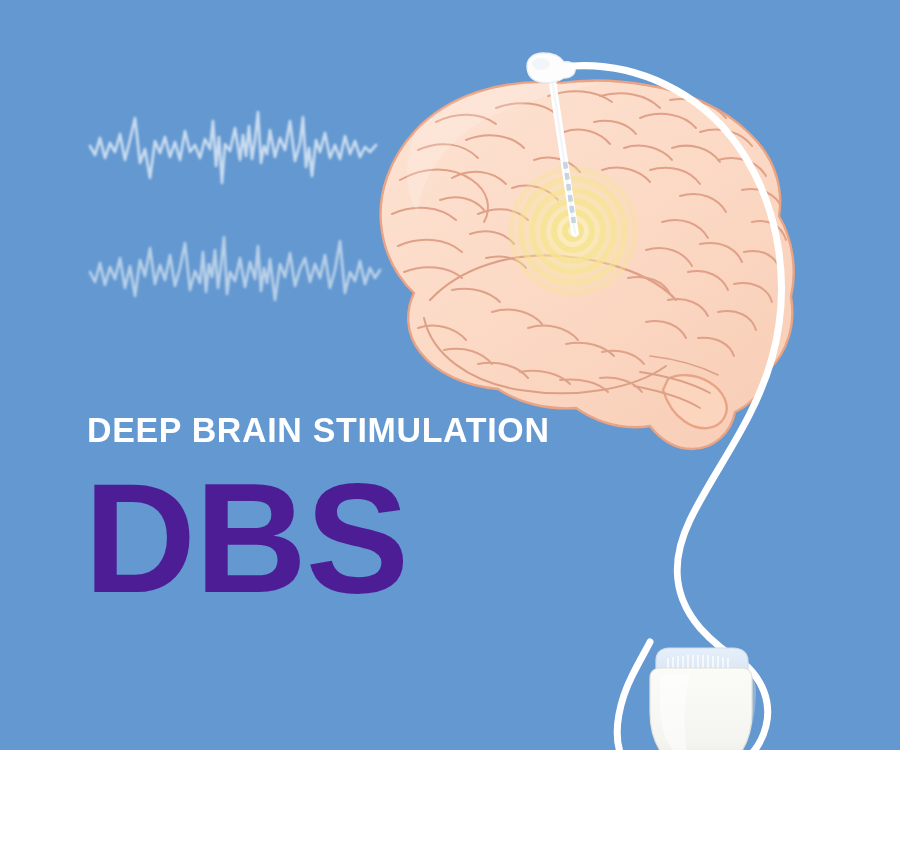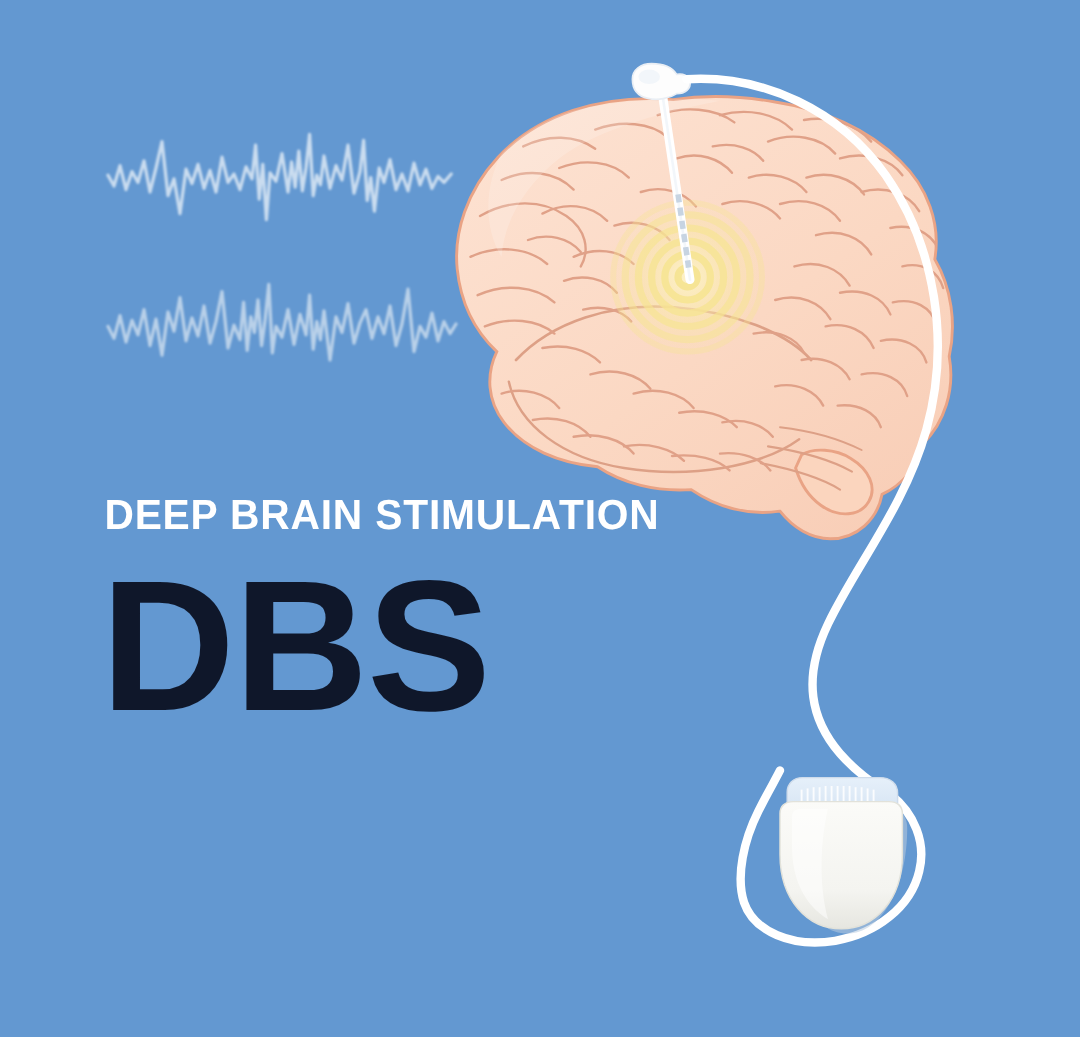--- a/index.html
+++ b/index.html
@@ -7,21 +7,21 @@
     margin: 0;
     padding: 0;
     background: #ffffff;
   }
   body {
     font-family: "Liberation Sans", sans-serif;
   }
   #poster {
     position: relative;
     width: 900px;
-    height: 864px;
+    height: 750px;
     overflow: hidden;
     background: #6398d1;
   }
   #poster-svg {
     position: absolute;
     left: 0;
     top: 0;
     width: 900px;
     height: 864px;
     display: block;
@@ -50,21 +50,21 @@
   }
   #acronym-text {
     position: absolute;
     left: 84px;
     top: 461px;
     font-family: "Liberation Sans", sans-serif;
     font-weight: bold;
     font-size: 155px;
     letter-spacing: -1px;
     line-height: 1;
-    color: #0f172a;
+    color: #4c1d95;
     white-space: nowrap;
     transform: scaleX(1.0);
     transform-origin: left top;
   }
 </style>
 </head>
 <body>
 
 <div id="poster">
 

